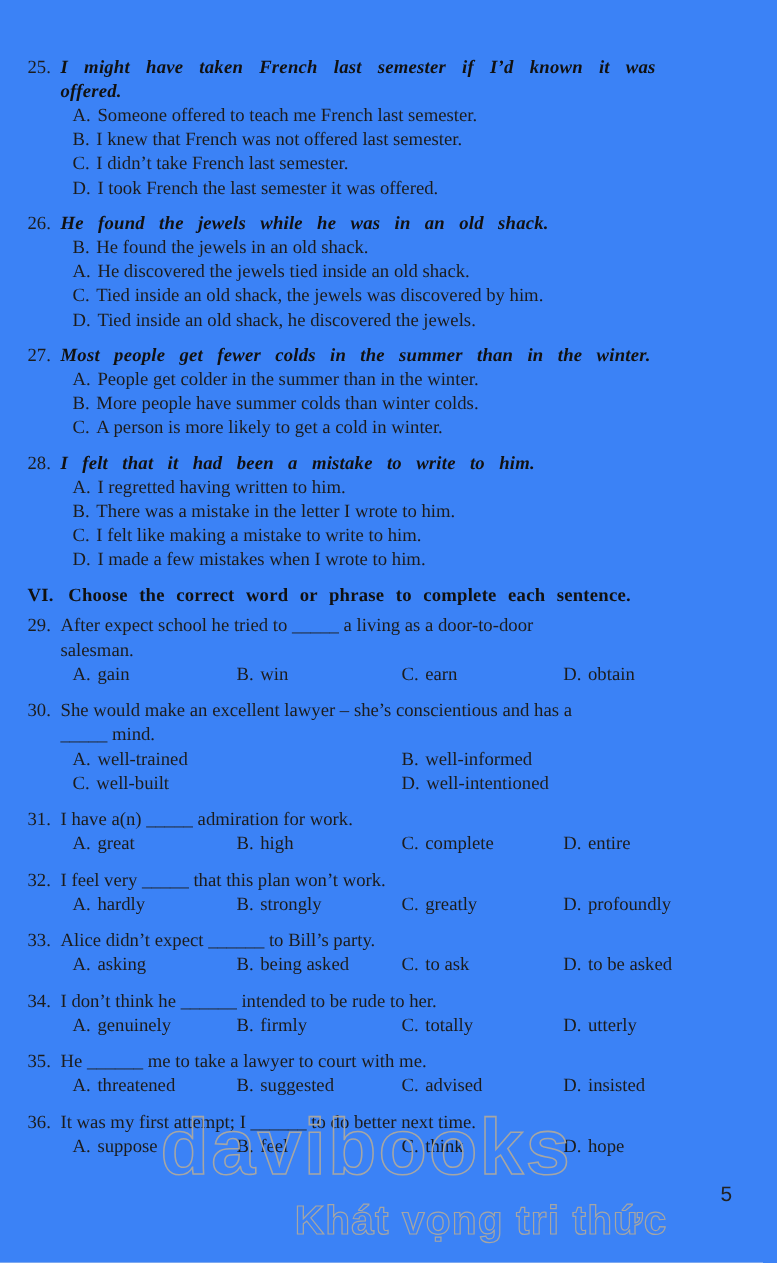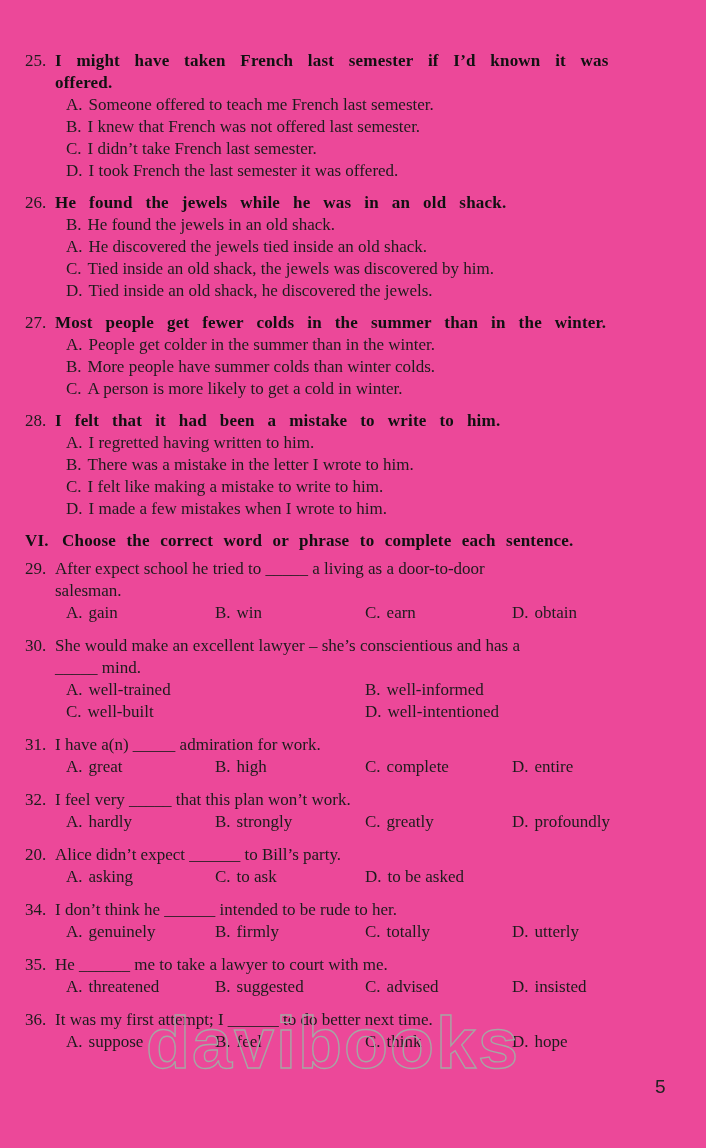--- a/index.html
+++ b/index.html
@@ -2,38 +2,39 @@
 <html><head>
 <meta charset="utf-8">
 <style>
   * { margin: 0; padding: 0; box-sizing: border-box; }
   html, body { background: #e9e9e7; }
   .page {
     position: relative;
     width: 706px;
     height: 1148px;
     margin: 0 auto;
-    background: #ec4899;
+    background: #3b82f6;
     font-family: "Liberation Serif", "DejaVu Serif", serif;
     font-size: 17px;
     line-height: 22px;
     color: #1c1c1c;
     padding: 50px 27px 0 25px;
     overflow: hidden;
   }
   .question { position: relative; padding-left: 30px; }
   .question.rewrite { margin-bottom: 10px; }
   .question.fill { margin-bottom: 11px; }
   .qnum { position: absolute; left: 0; top: 0; }
   .stem { white-space: pre-wrap; }
   .rewrite .stem {
     font-weight: bold;
     color: #111;
     word-spacing: 0.5em;
     letter-spacing: 0.2px;
+    font-style: italic;
   }
   #rewrite-questions .question:first-child .stem { word-spacing: 0.6em; }
   .opts-stack { margin-left: 11px; }
   .opts-stack .opt { display: block; }
   .opt-letter { margin-right: 6px; }
   .opts-grid {
     margin-left: 11px;
     display: grid;
     grid-template-columns: 149px 150px 147px auto;
   }
@@ -192,25 +193,26 @@
 
   <span class="opt"><span class="opt-letter">B.</span><span class="opt-text">strongly</span></span>
 
   <span class="opt"><span class="opt-letter">C.</span><span class="opt-text">greatly</span></span>
 
   <span class="opt"><span class="opt-letter">D.</span><span class="opt-text">profoundly</span></span>
 </div>
   </div>
 
   <div class="question fill">
-    <span class="qnum">20.</span>
+    <span class="qnum">33.</span>
     <div class="stem">Alice didn’t expect ______ to Bill’s party.</div>
     <div class="opts opts-grid">
   <span class="opt"><span class="opt-letter">A.</span><span class="opt-text">asking</span></span>
 
+  <span class="opt"><span class="opt-letter">B.</span><span class="opt-text">being asked</span></span>
 
   <span class="opt"><span class="opt-letter">C.</span><span class="opt-text">to ask</span></span>
 
   <span class="opt"><span class="opt-letter">D.</span><span class="opt-text">to be asked</span></span>
 </div>
   </div>
 
   <div class="question fill">
     <span class="qnum">34.</span>
     <div class="stem">I don’t think he ______ intended to be rude to her.</div>
@@ -248,16 +250,17 @@
   <span class="opt"><span class="opt-letter">B.</span><span class="opt-text">feel</span></span>
 
   <span class="opt"><span class="opt-letter">C.</span><span class="opt-text">think</span></span>
 
   <span class="opt"><span class="opt-letter">D.</span><span class="opt-text">hope</span></span>
 </div>
   </div>
 </div>
 
   <div class="watermark wm-1">davibooks</div>
+  <div class="watermark wm-2">Khát vọng tri thức</div>
 
   <div class="page-number">5</div>
 
 </div>
 
 </body></html>

